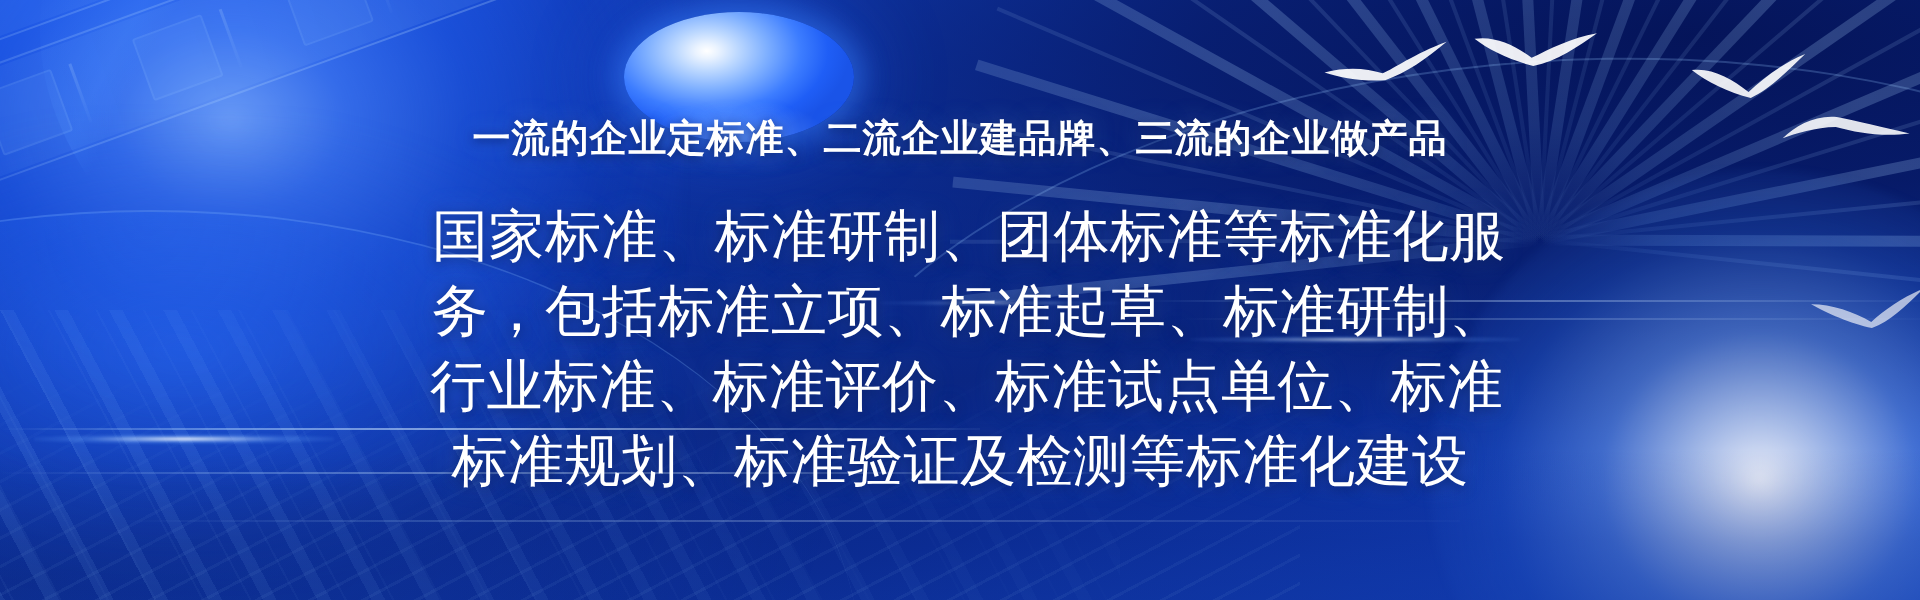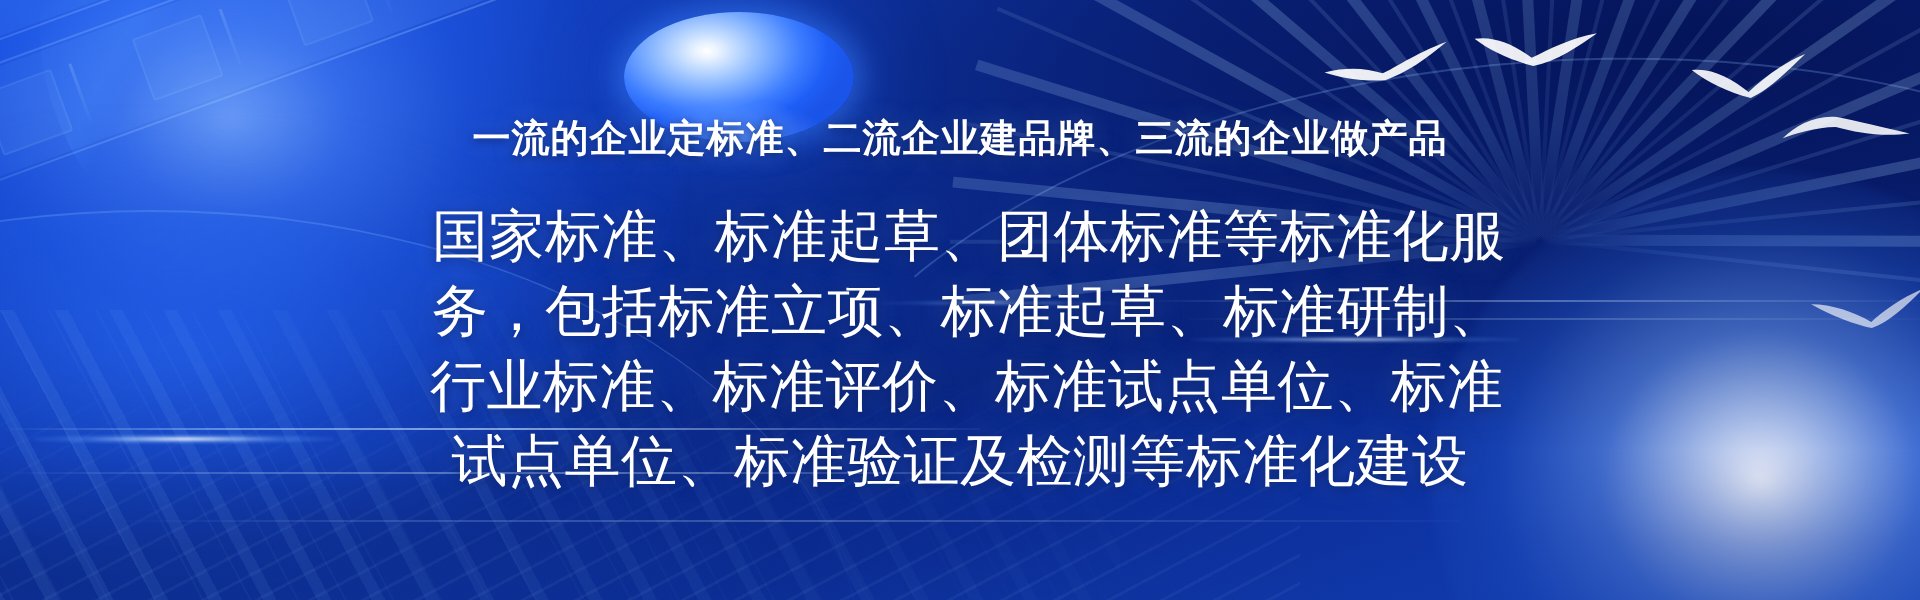--- a/index.html
+++ b/index.html
@@ -474,20 +474,20 @@
     </svg>
   </div>
 
   <div class="bottom-shade"></div>
 
   <div class="content">
 
     <div class="headline">一流的企业定标准、二流企业建品牌、三流的企业做产品</div>
 
     <div class="paragraph">
-      <span class="pline l1">国家标准、标准起草、团体标准等标准化服</span>
+      <span class="pline l1">国家标准、标准研制、团体标准等标准化服</span>
       <span class="pline l2">务，包括标准立项、标准起草、标准研制、</span>
       <span class="pline l3">行业标准、标准评价、标准试点单位、标准</span>
-      <span class="pline l4">试点单位、标准验证及检测等标准化建设</span>
+      <span class="pline l4">标准规划、标准验证及检测等标准化建设</span>
     </div>
 
   </div>
 </div>
 
 </body></html>

